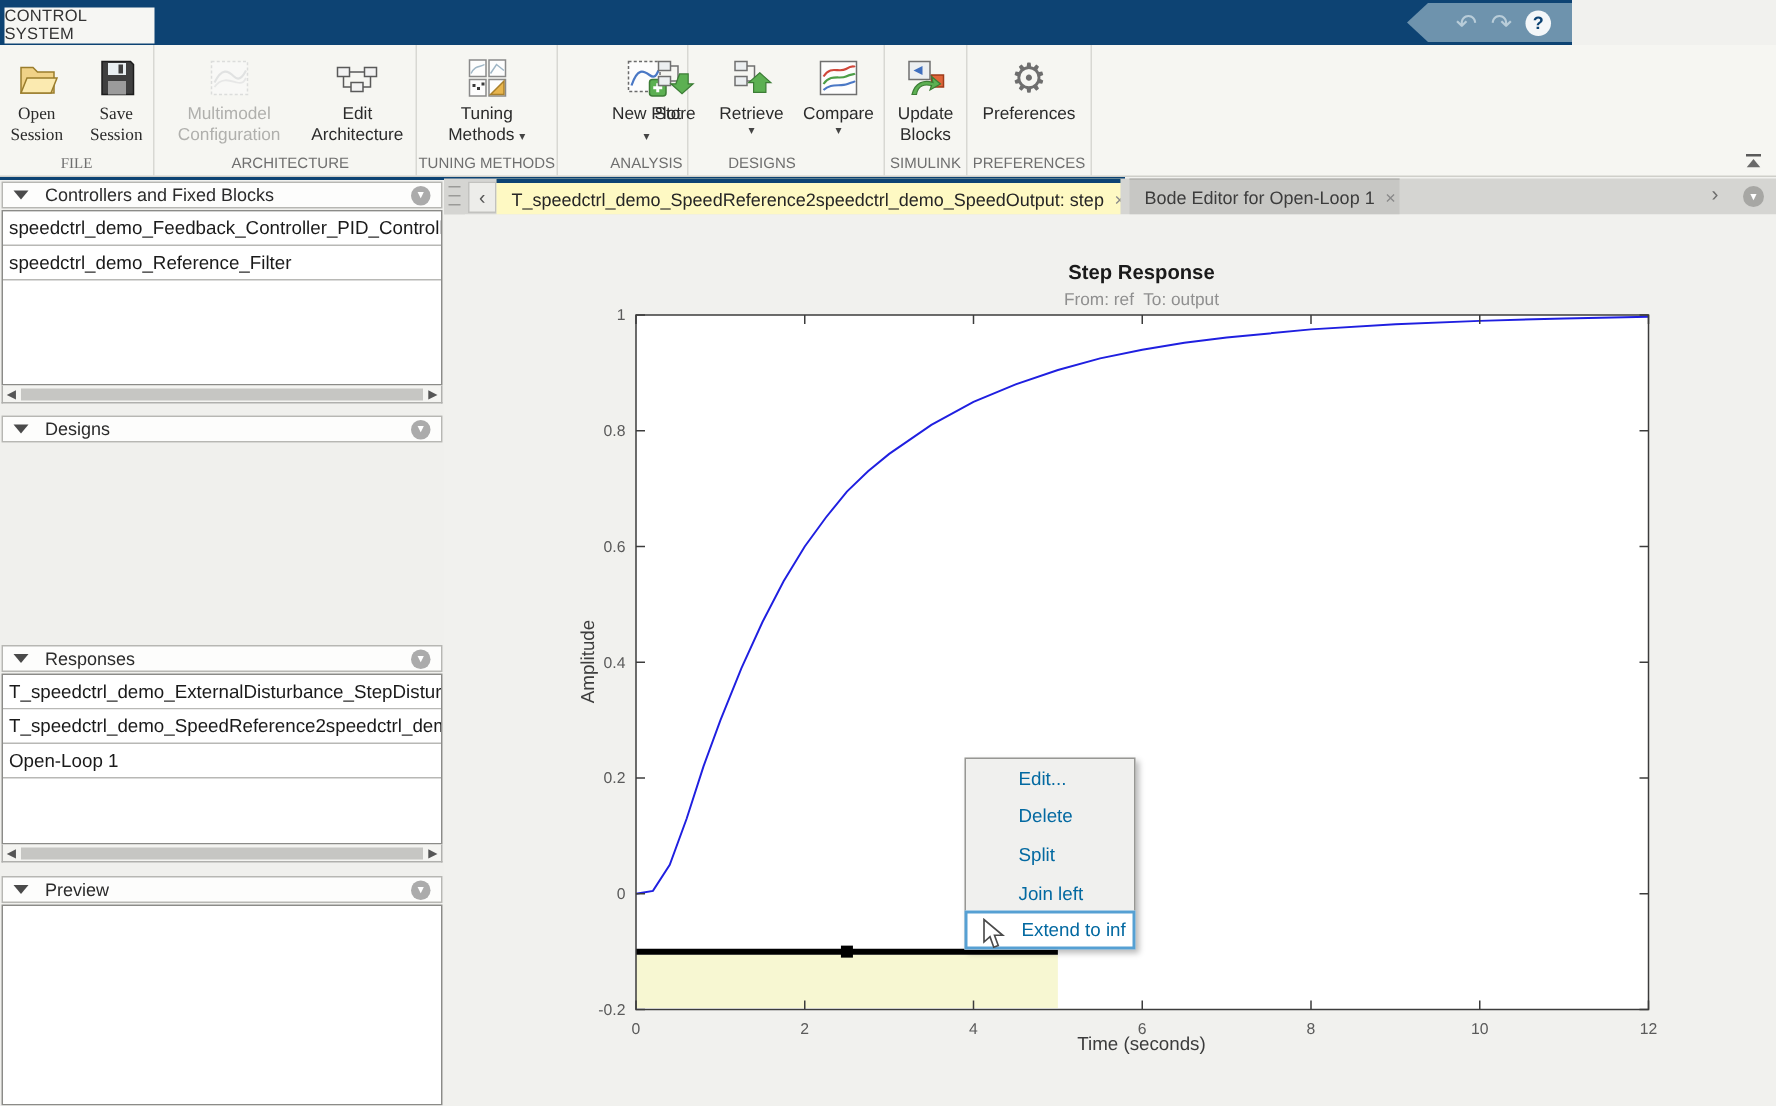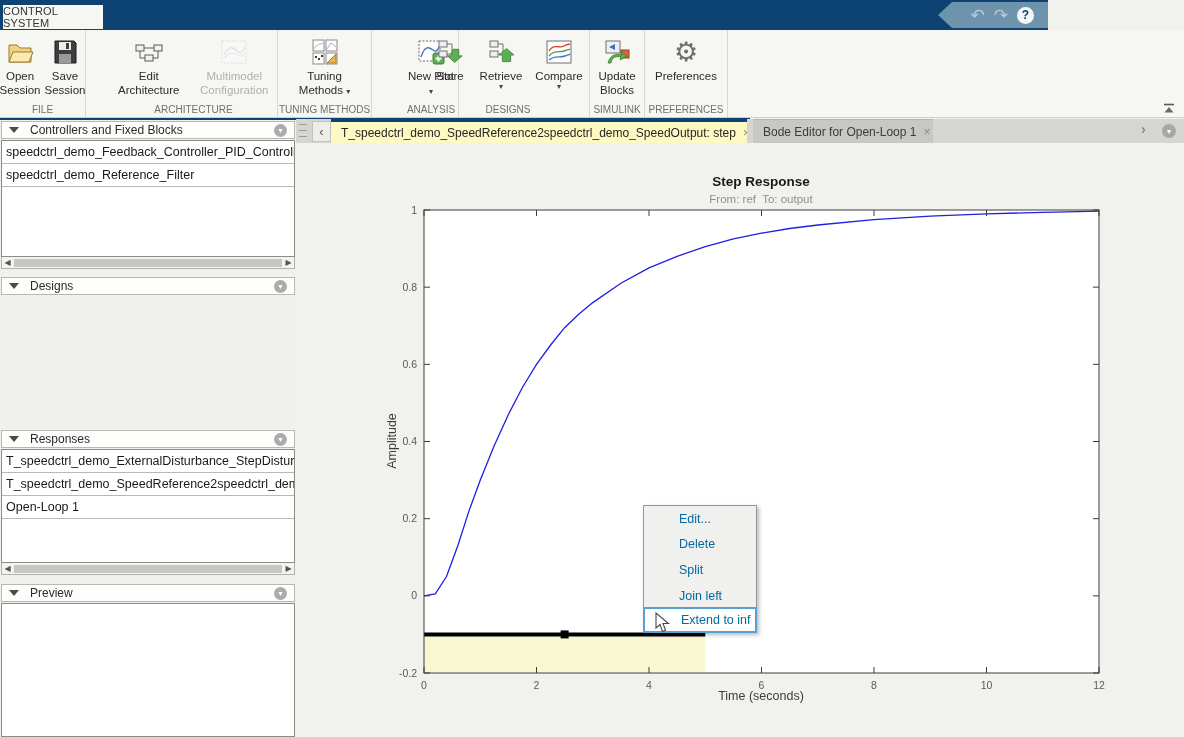--- a/index.html
+++ b/index.html
@@ -88,21 +88,21 @@
   <div class="app-tab">CONTROL SYSTEM</div>
   <div class="qaccess">
     <span class="qa-arrow">↶</span>
     <span class="qa-arrow">↷</span>
     <span class="qa-help">?</span>
   </div>
 </div>
 
 <div class="ribbon">
 
-  <div class="rsection" style="left:0;width:86px;">
+  <div class="rsection" style="left:0;width:103px;font-family:Liberation Serif, serif;">
     <div class="rbtns">
       <div class="rbtn" style="width:52px">
         <span class="ric">
           <svg width="30" height="30" viewBox="0 0 30 30">
             <path d="M4 8 h8 l3 3 h11 v14 H4 z" fill="#f0d287" stroke="#9a7d2c"></path>
             <path d="M4 25 l4 -10 h20 l-4 10 z" fill="#fbeab0" stroke="#9a7d2c"></path>
           </svg>
           </span>
         <span class="cap">Open Session</span>
       </div>
@@ -116,42 +116,42 @@
           </svg>
           </span>
         <span class="cap">Save Session</span>
       </div>
     </div>
     <div class="rsec-label">FILE</div>
   </div>
 
   <div class="rsection" style="left:110px;width:168px;">
     <div class="rbtns">
+      <div class="rbtn disabled" style="width:86px">
+        <span class="ric">
+          <svg width="30" height="30" viewBox="0 0 30 30">
+            <rect x="3" y="4" width="24" height="22" fill="#fbfbfb" stroke="#b7c2cb" stroke-dasharray="2 1.5"></rect>
+            <path d="M5 18 C10 8 14 10 18 14 S25 12 26 10" fill="none" stroke="#b9cfe0" stroke-width="1.4"></path>
+            <path d="M5 21 C10 14 16 17 20 18 S25 17 26 15" fill="none" stroke="#ccd9e4" stroke-width="1.2"></path>
+          </svg>
+          </span>
+        <span class="cap">Multimodel Configuration</span>
+      </div>
       <div class="rbtn" style="width:78px">
         <span class="ric">
           <svg width="32" height="30" viewBox="0 0 32 30">
             <g fill="#f2f2f2" stroke="#5a5a5a">
               <rect x="3" y="8" width="8" height="6"></rect>
                 <rect x="21" y="8" width="8" height="6"></rect>
                 <rect x="12" y="18" width="8" height="6"></rect>
             </g>
             <path d="M11 11 h10 M7 14 v7 h5 M25 14 v7 h-5" fill="none" stroke="#5a5a5a"></path>
           </svg>
           </span>
         <span class="cap">Edit Architecture</span>
-      </div>
-      <div class="rbtn disabled" style="width:86px">
-        <span class="ric">
-          <svg width="30" height="30" viewBox="0 0 30 30">
-            <rect x="3" y="4" width="24" height="22" fill="#fbfbfb" stroke="#b7c2cb" stroke-dasharray="2 1.5"></rect>
-            <path d="M5 18 C10 8 14 10 18 14 S25 12 26 10" fill="none" stroke="#b9cfe0" stroke-width="1.4"></path>
-            <path d="M5 21 C10 14 16 17 20 18 S25 17 26 15" fill="none" stroke="#ccd9e4" stroke-width="1.2"></path>
-          </svg>
-          </span>
-        <span class="cap">Multimodel Configuration</span>
       </div>
     </div>
     <div class="rsec-label">ARCHITECTURE</div>
   </div>
 
   <div class="rsection" style="left:278px;width:94px;">
     <div class="rbtns">
       <div class="rbtn" style="width:66px">
         <span class="ric">
           <svg width="30" height="30" viewBox="0 0 30 30">

